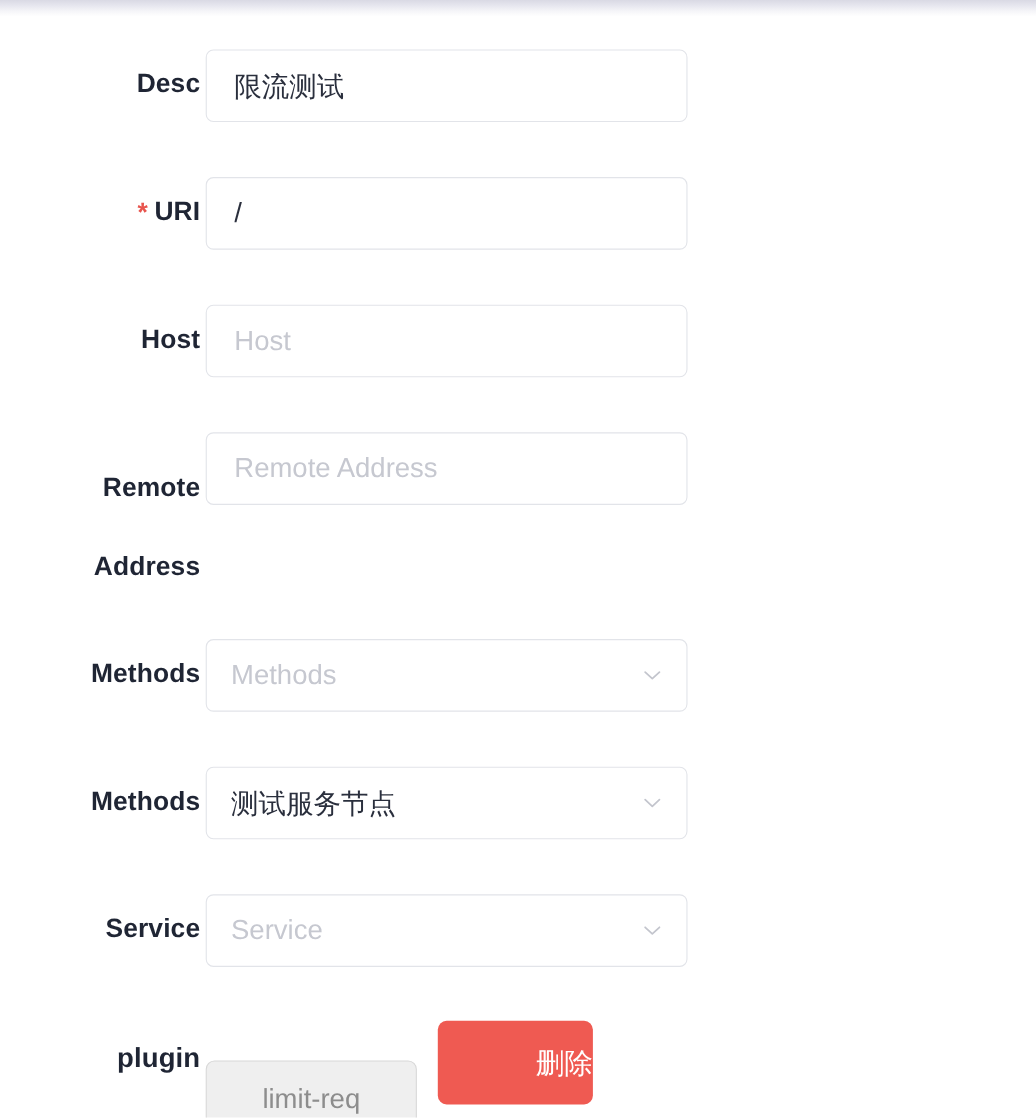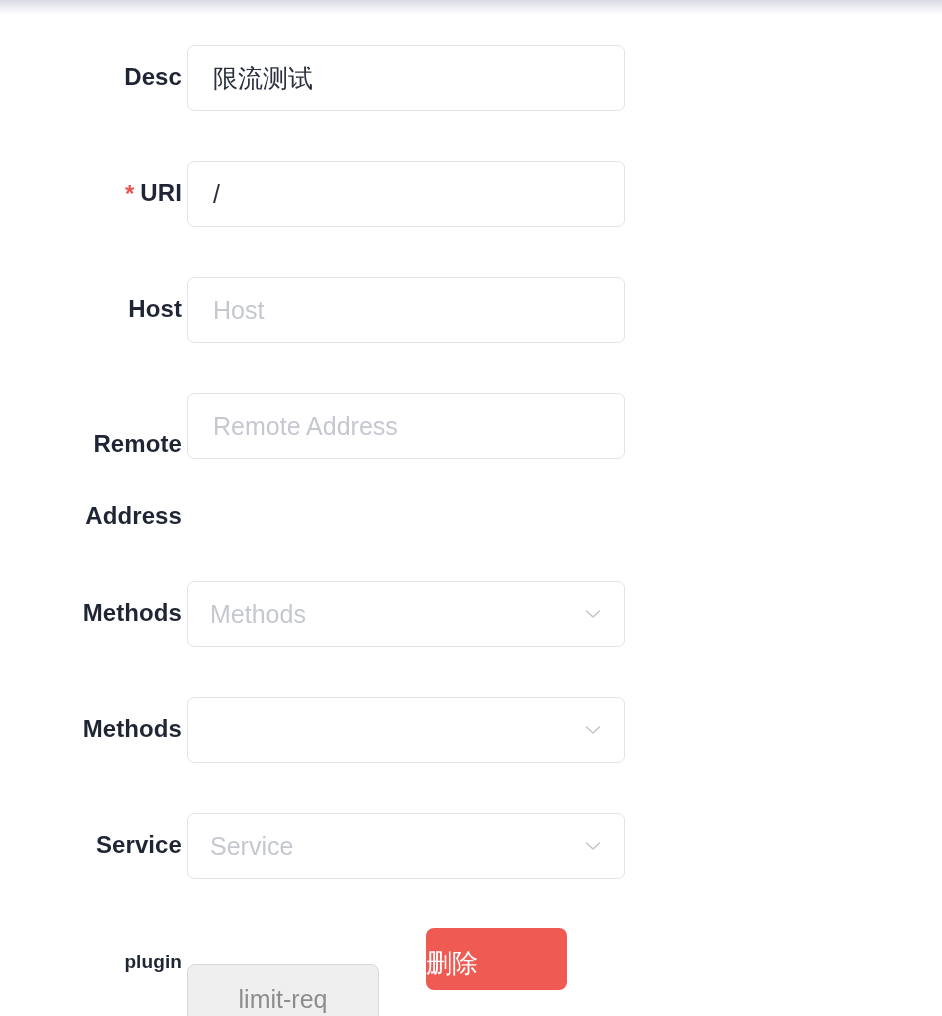--- a/index.html
+++ b/index.html
@@ -138,33 +138,32 @@
     text-align: center;
     outline: none;
     display: block;
     margin-top: 36px;
   }
   .plugin-field::placeholder { color: #8d8d8d; opacity: 1; }
 
   .danger-button {
     box-sizing: border-box;
     width: 141px;
-    height: 62px;
+    height: 76px;
     background: #ef5a52;
     border: none;
     border-radius: 8px;
     color: #ffffff;
     font-family: "Liberation Sans", "DejaVu Sans", sans-serif;
     font-size: 26px;
     line-height: 70px;
-    text-align: left;
+    text-align: right;
     cursor: pointer;
     padding: 0;
     display: block;
-    margin-left: 28px;
   }
 </style>
 </head>
 <body>
 
 <div id="app">
 
   <div class="scroll-shadow"></div>
 
   <div class="form">
@@ -220,20 +219,21 @@
         </div>
       </div>
     </div>
 
     <div class="form-row" style="top:697px;height:66px;">
       <div class="form-label" style="top:15px;">
         <span>Methods</span>
       </div>
       <div class="field-wrap" style="top:0;">
         <div class="select-box">
+          <span class="select-value">测试服务节点</span>
           <span class="chevron">
             <svg width="22" height="22" viewBox="0 0 22 22" fill="none">
               <path d="M4.5 8 L11 14 L17.5 8" stroke="#c3c5cd" stroke-width="1.6" stroke-linecap="round" stroke-linejoin="round" fill="none"></path>
             </svg>
           </span>
         </div>
       </div>
     </div>
 
     <div class="form-row" style="top:813px;height:66px;">
@@ -246,21 +246,21 @@
           <span class="chevron">
             <svg width="22" height="22" viewBox="0 0 22 22" fill="none">
               <path d="M4.5 8 L11 14 L17.5 8" stroke="#c3c5cd" stroke-width="1.6" stroke-linecap="round" stroke-linejoin="round" fill="none"></path>
             </svg>
           </span>
         </div>
       </div>
     </div>
 
     <div class="form-row" style="top:928px;height:70px;">
-      <div class="form-label" style="top:17px;font-size:19px;">
+      <div class="form-label" style="top:17px;font-size:25px;">
         <span>plugin</span>
       </div>
       <div class="field-wrap" style="top:0;">
         <input class="plugin-field" type="text" readonly="" value="limit-req" style="">
       </div>
       <div class="field-wrap" style="left:398px;top:0;">
         <button class="danger-button">删除</button>
       </div>
     </div>
 

